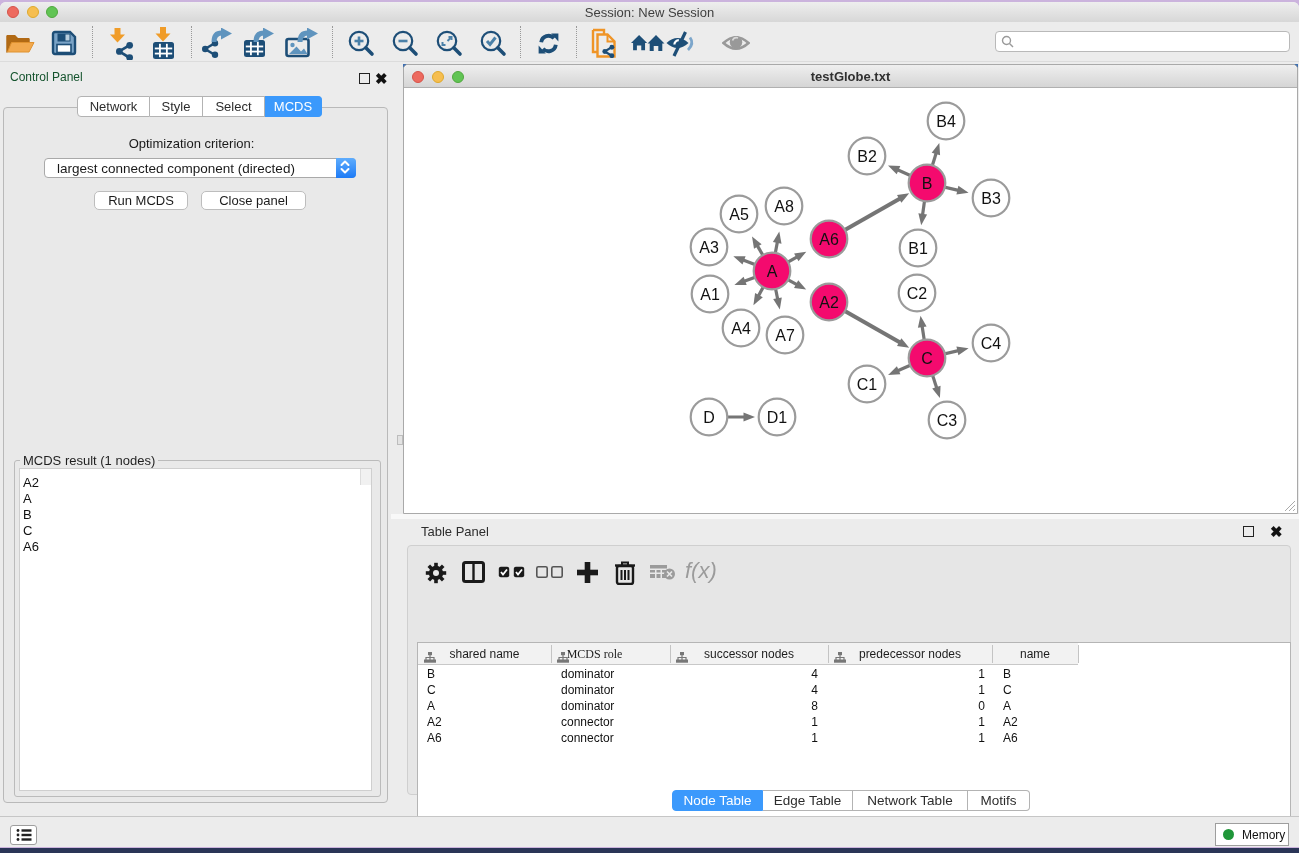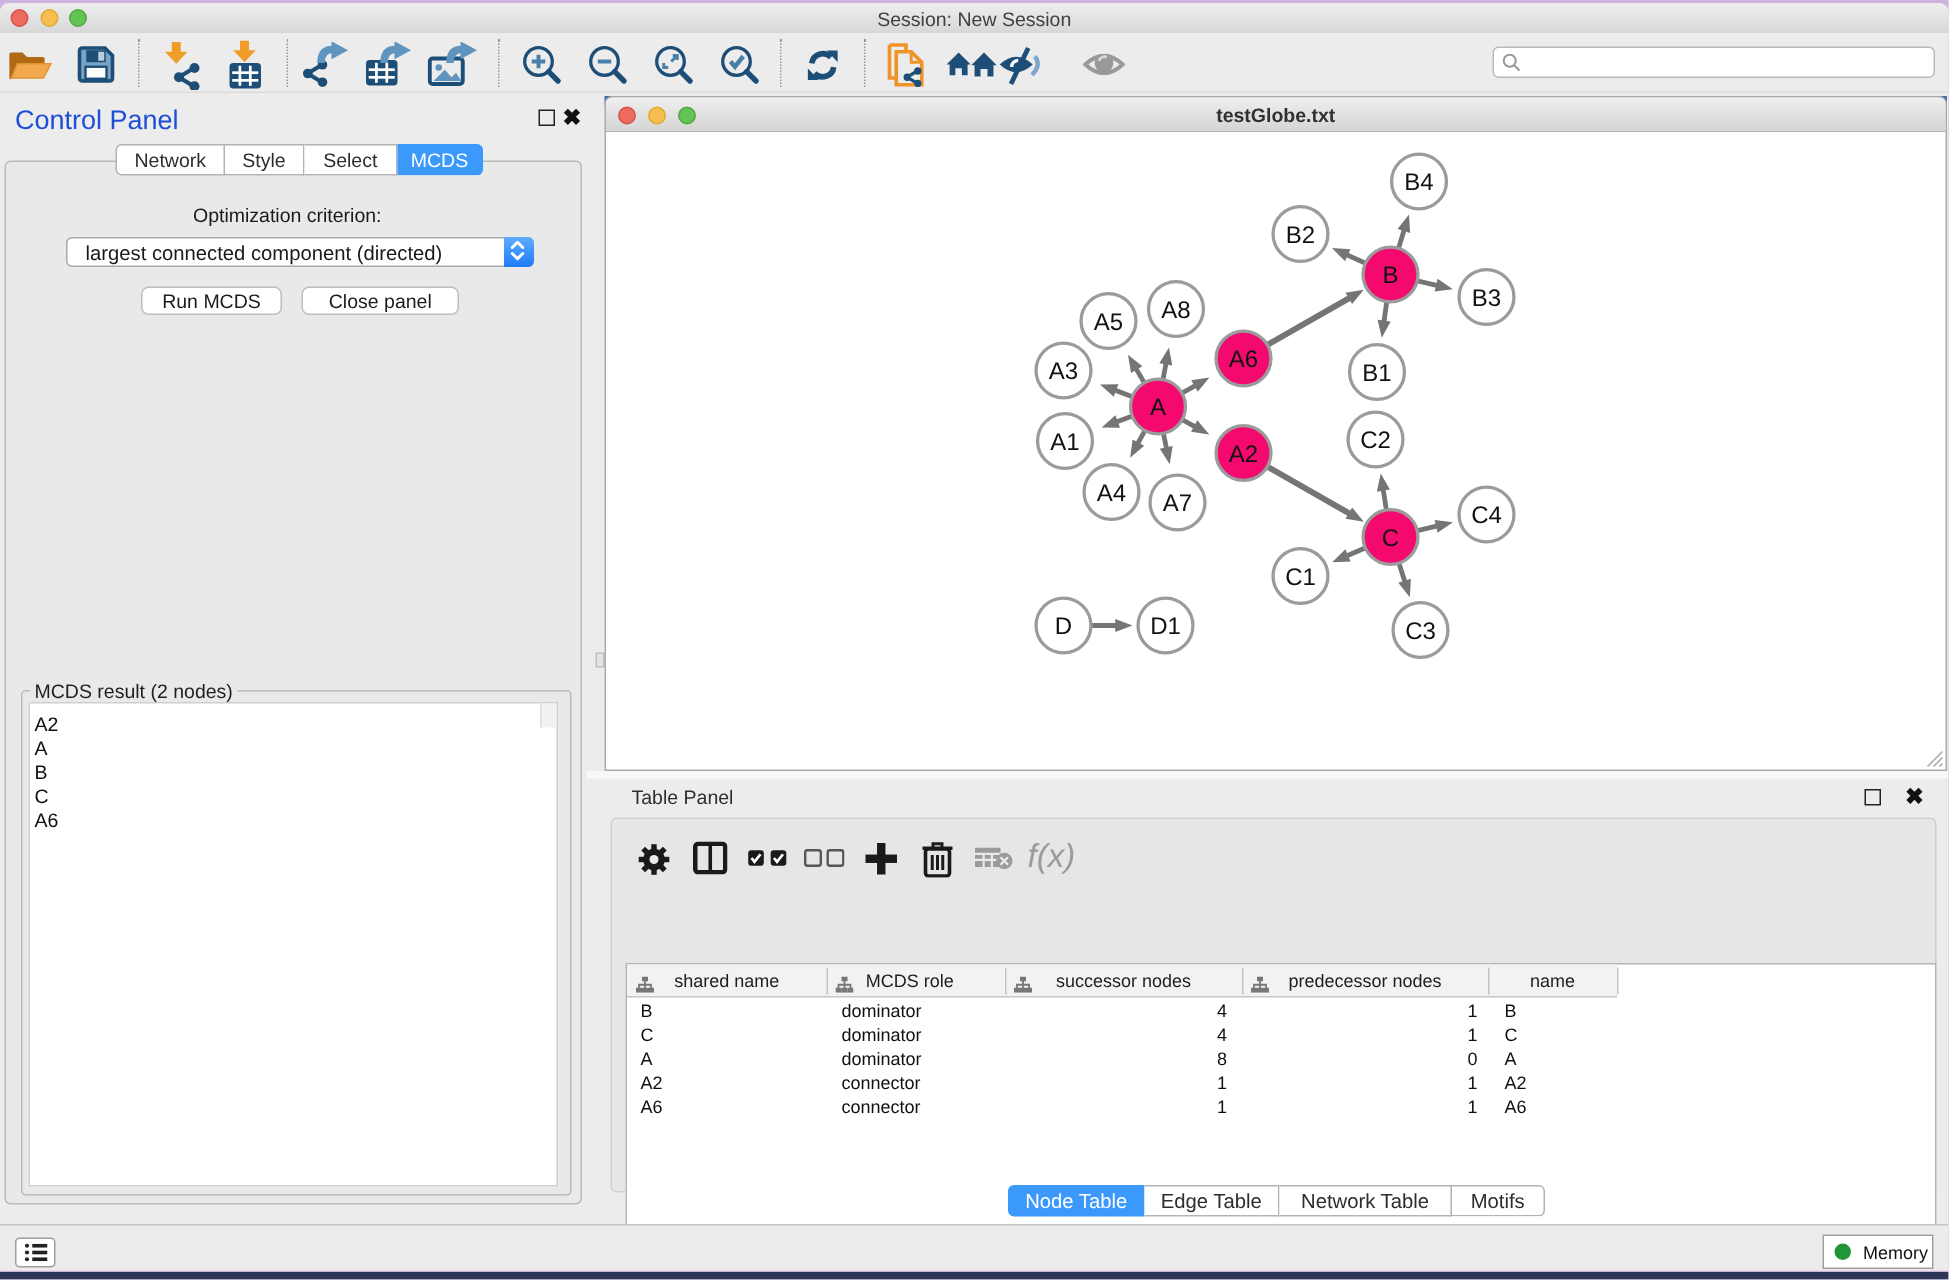--- a/index.html
+++ b/index.html
@@ -9,21 +9,21 @@
   .win { position:absolute; left:0; top:2px; width:1299px; height:845px; background:#ececec; border-radius:6px 6px 0 0; }
   .titlebar { position:absolute; left:0; top:2px; width:1299px; height:21px; border-radius:6px 6px 0 0;
     background:linear-gradient(#eeeeee,#d7d7d7); border-bottom:1px solid #ababab; }
   .tl { position:absolute; top:4px; width:12px; height:12px; border-radius:50%; }
   .title { position:absolute; top:3px; left:0; width:100%; text-align:center; font-size:13px; color:#404040; }
   .toolbar { position:absolute; left:0; top:22px; width:1299px; height:40px; background:#ececec; border-bottom:1px solid #dcdcdc; }
   .sep { position:absolute; top:4px; height:32px; width:0; border-left:1px dotted #999; }
   .ticon { position:absolute; top:3px; }
   .search { position:absolute; left:995px; top:9px; width:295px; height:21px; background:#fff; border:1px solid #b9b9b9; border-radius:4px; }
   
-  .cp-title { position:absolute; left:10px; top:70px; font-size:18px; color:#1d4ed8; }
+  .cp-title { position:absolute; left:10px; top:70px; font-size:12px; color:#14532d; }
   .panebox { position:absolute; border:1px solid #b9b9b9; border-radius:4px; background:#e9e9e9; }
   .tabrow { position:absolute; display:flex; font-size:13px; }
   .tab { border:1px solid #b3b3b3; border-left:none; background:#fff; color:#2d2d2d; display:flex; align-items:center; justify-content:center; height:21px; }
   .tab.first { border-left:1px solid #b3b3b3; border-radius:4px 0 0 4px; }
   .tab.last { border-radius:0 4px 4px 0; }
   .tab.sel { background:#3b99fc; color:#fff; border-color:#3b99fc; }
   .btn { position:absolute; background:#fff; border:1px solid #bdbdbd; border-radius:5px; font-size:13px; color:#1c1c1c; display:flex; align-items:center; justify-content:center; }
   .combo { position:absolute; left:44px; top:158px; width:312px; height:20px; background:#fff; border:1px solid #a9a9a9; border-radius:4px; }
   .combo .cap { position:absolute; right:-1px; top:-1px; width:20px; height:20px; border-radius:0 4px 4px 0; background:linear-gradient(#5fadfd,#1d7bf6); }
   .combo .txt { position:absolute; left:12px; top:2px; font-size:13.5px; color:#1a1a1a; }
@@ -213,21 +213,21 @@
     <div class="cap">
       <svg width="18" height="18" viewBox="0 0 18 18" style="position:absolute;left:0;top:0">
         <path d="M5.5 7 L9 3.5 L12.5 7" stroke="#fff" stroke-width="2" fill="none" stroke-linecap="round" stroke-linejoin="round"></path>
         <path d="M5.5 11 L9 14.5 L12.5 11" stroke="#fff" stroke-width="2" fill="none" stroke-linecap="round" stroke-linejoin="round"></path>
       </svg>
     </div>
   </div>
   <div class="btn" style="left:94px; top:191px; width:94px; height:19px;">Run MCDS</div>
   <div class="btn" style="left:201px; top:191px; width:105px; height:19px;">Close panel</div>
   <div class="fieldset"></div>
-  <div class="legend">MCDS result (2 nodes)</div>
+  <div class="legend">MCDS result (1 nodes)</div>
   <div class="list">
     <div style="margin-top:6px;">A2</div>
     <div>A</div>
     <div>B</div>
     <div>C</div>
     <div>A6</div>
     <div class="scrolltrack"></div>
   </div>
   <div class="abs" style="left:397px; top:435px; width:6px; height:10px; background:#e3e3e3; border:1px solid #bdbdbd;"></div>
   <div class="abs" style="left:847px; top:514px; width:6px; height:4px; background:#f0f0f0; border:1px solid #c0c0c0; border-radius:2px;"></div>
@@ -399,21 +399,21 @@
     <div class="thead">
       <div class="th" style="left:0px; width:133px;">shared name</div>
       <div style="position:absolute; left:6px; top:6px;"><svg width="12" height="11" viewBox="0 0 12 11">
           <rect x="4" y="0" width="4" height="3.2" fill="#777"></rect>
           <path d="M6 3 L6 5 M2 8 L2 5.5 L10 5.5 L10 8 M6 5.5 L6 8" stroke="#777" stroke-width="1.2" fill="none"></path>
           <rect x="0" y="7.5" width="4" height="3.2" fill="#777"></rect>
           <rect x="8" y="7.5" width="4" height="3.2" fill="#777"></rect>
           <rect x="4" y="7.5" width="4" height="3.2" fill="#777"></rect>
         </svg></div>
       <div class="thsep" style="left:133px;"></div>
-      <div class="th" style="left:129px; width:119px;">MCDS role</div>
+      <div class="th" style="left:117px; width:119px;font-family:Liberation Serif, serif;">MCDS role</div>
       <div style="position:absolute; left:139px; top:6px;"><svg width="12" height="11" viewBox="0 0 12 11">
           <rect x="4" y="0" width="4" height="3.2" fill="#777"></rect>
           <path d="M6 3 L6 5 M2 8 L2 5.5 L10 5.5 L10 8 M6 5.5 L6 8" stroke="#777" stroke-width="1.2" fill="none"></path>
           <rect x="0" y="7.5" width="4" height="3.2" fill="#777"></rect>
           <rect x="8" y="7.5" width="4" height="3.2" fill="#777"></rect>
           <rect x="4" y="7.5" width="4" height="3.2" fill="#777"></rect>
         </svg></div>
       <div class="thsep" style="left:252px;"></div>
       <div class="th" style="left:252px; width:158px;">successor nodes</div>
       <div style="position:absolute; left:258px; top:6px;"><svg width="12" height="11" viewBox="0 0 12 11">

